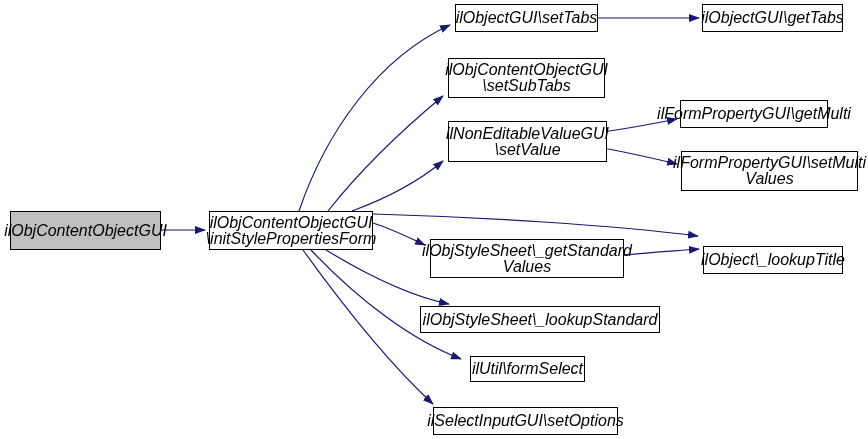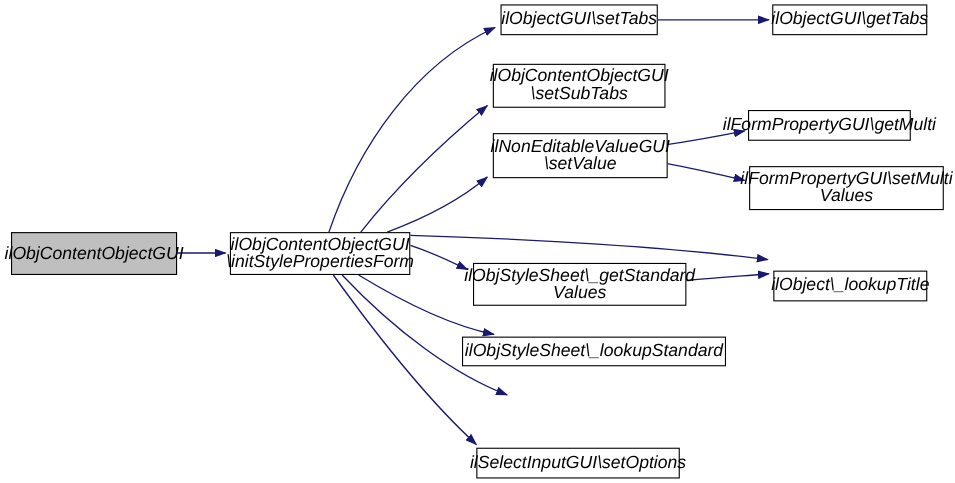--- a/index.html
+++ b/index.html
@@ -105,18 +105,21 @@
 
   <div class="node" style="left:430px;top:239px;width:194px;height:39px">
     <span class="ln">ilObjStyleSheet\_getStandard</span>
     <span class="ln">Values</span>
   </div>
 
   <div class="node" style="left:420px;top:306px;width:240px;height:27px">
     <span class="ln">ilObjStyleSheet\_lookupStandard</span>
   </div>
 
+  <div class="node" style="left:470px;top:356px;width:115px;height:26px">
+    <span class="ln">ilUtil\formSelect</span>
+  </div>
 
   <div class="node" style="left:433px;top:407px;width:185px;height:28px">
     <span class="ln">ilSelectInputGUI\setOptions</span>
   </div>
 
 </div>
 
 </body></html>

